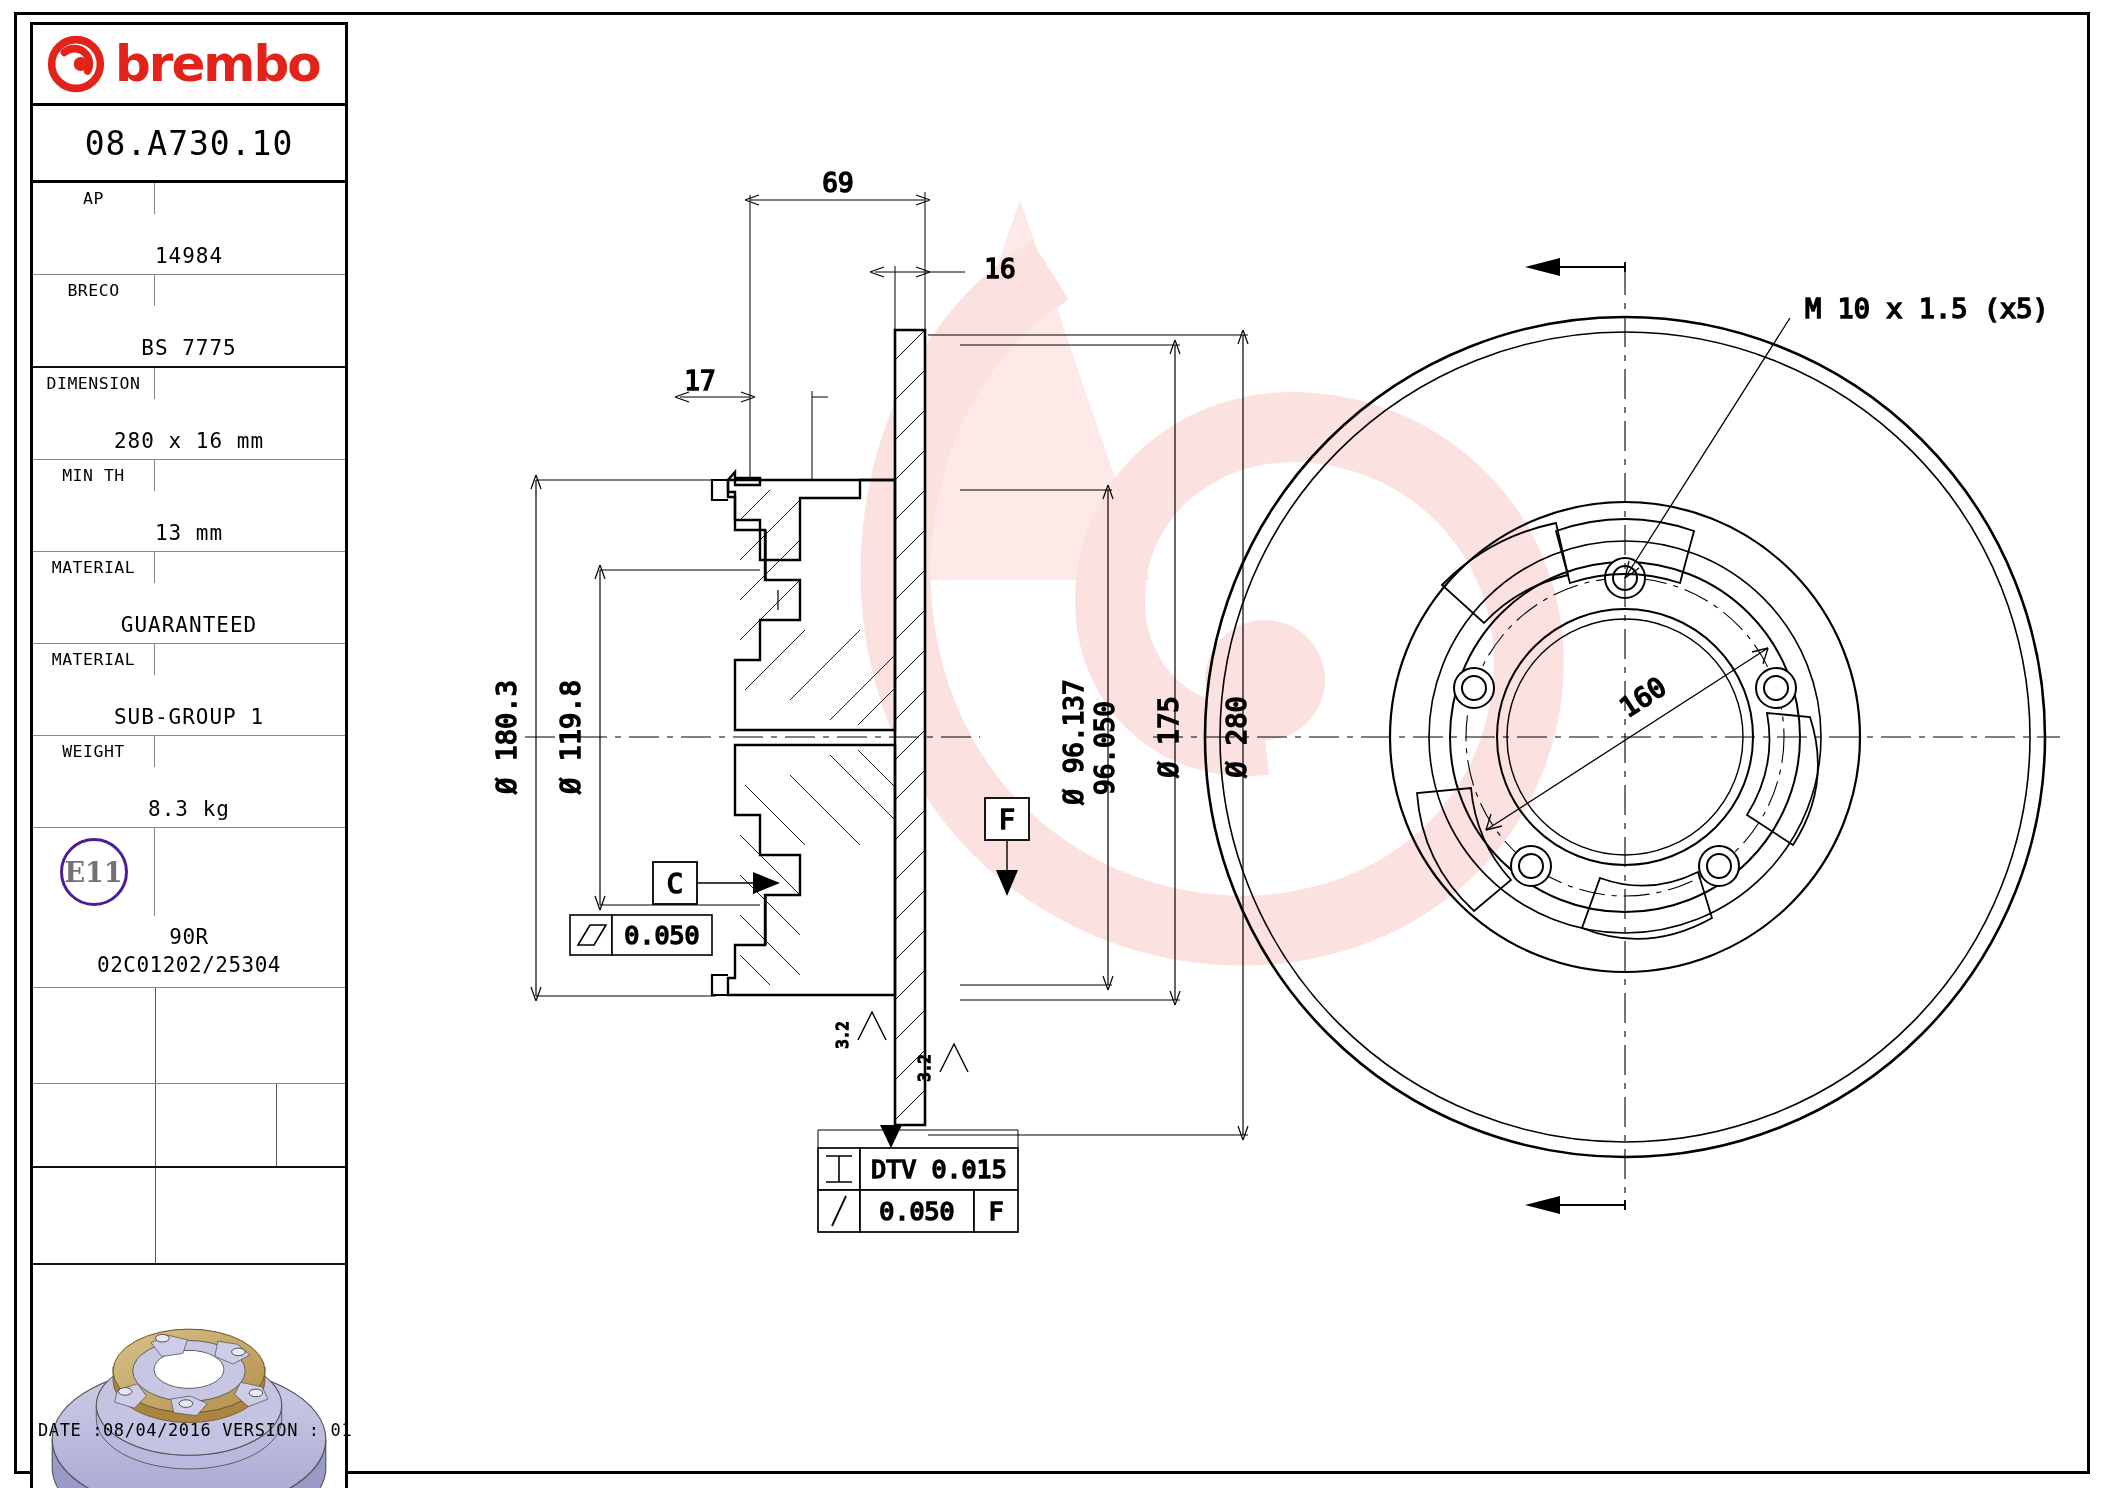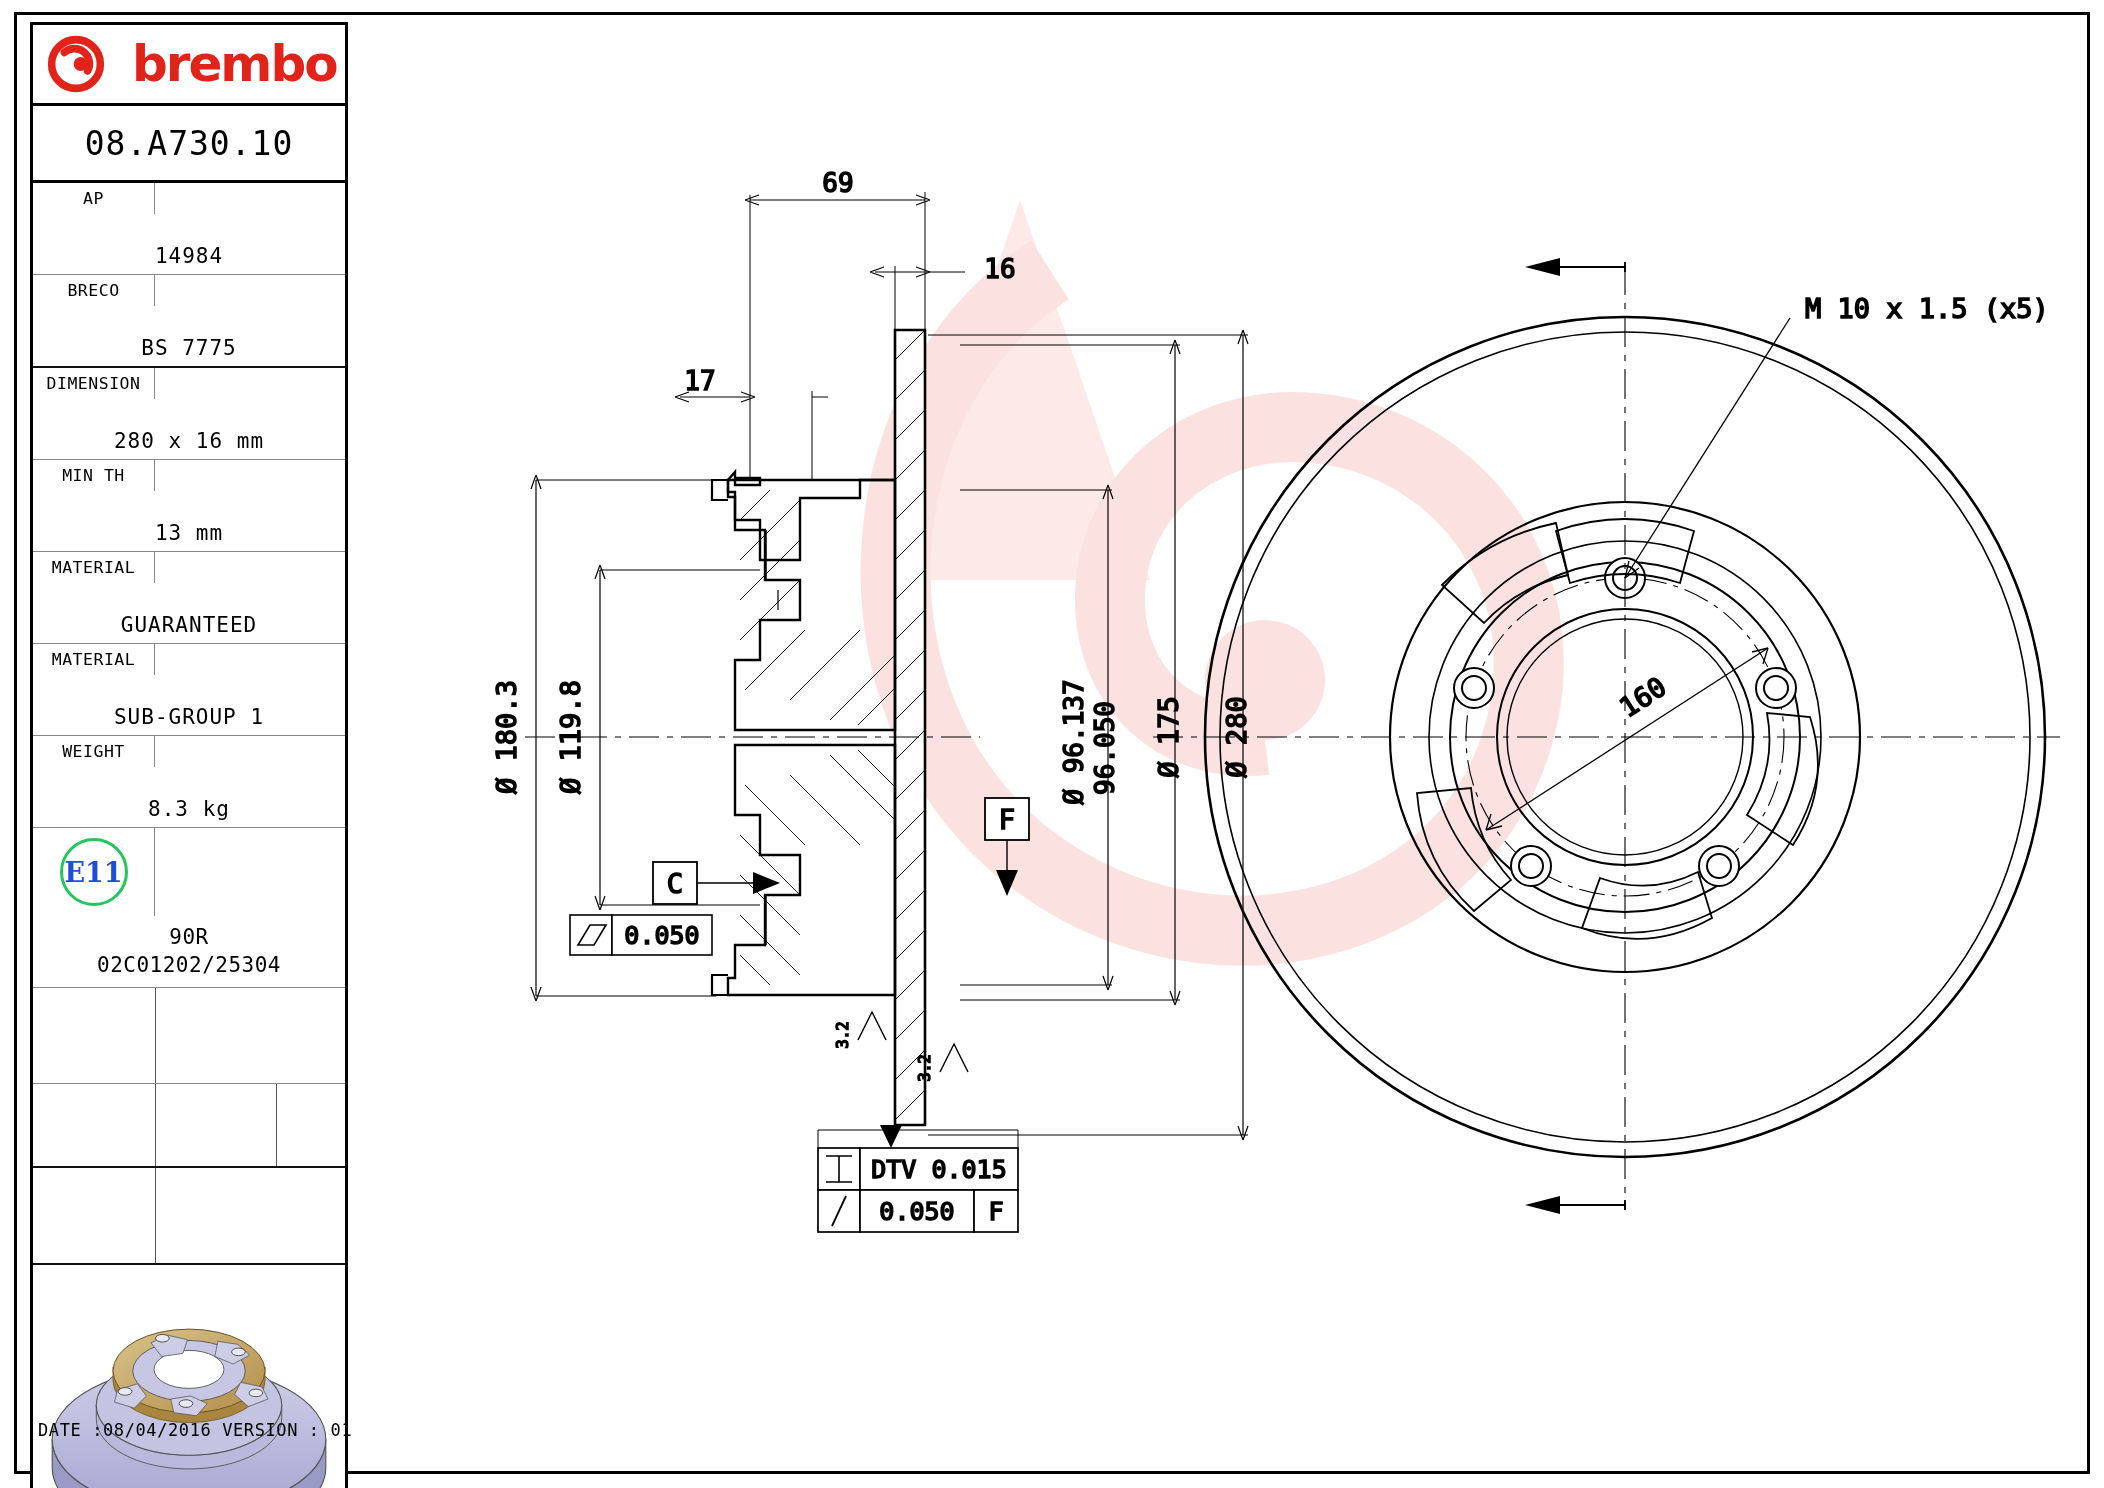--- a/index.html
+++ b/index.html
@@ -16,35 +16,35 @@
   .row{display:flex;border-bottom:2px solid #111;flex-direction:column;}
   .row:last-child{border-bottom:none;}
   .row.thin{border-bottom:1px solid #888;}
   .cl{width:122px;box-sizing:border-box;border-right:1px solid #888;display:flex;align-items:center;justify-content:center;
       font-size:16.5px;letter-spacing:.5px;color:#000;padding:6px 2px;}
   .cr{flex:1;display:flex;align-items:center;justify-content:center;font-size:21px;color:#000;padding:6px 2px;letter-spacing:1px;margin-top:24px;}
   .logo-row{height:78px;display:flex;align-items:center;padding-left:14px;border-bottom:3px solid #000;}
   .code-row{height:74px;display:flex;align-items:center;justify-content:center;border-bottom:3px solid #000;}
   .code-row span{font-size:33px;letter-spacing:1px;}
   .e11cell{width:122px;box-sizing:border-box;border-right:1px solid #888;display:flex;align-items:center;justify-content:center;padding:10px 0;}
-  .e11{width:62px;height:62px;border:3px solid #22c55e;border-radius:50%;display:flex;align-items:center;justify-content:center;
-       font-family:"DejaVu Serif","Liberation Serif",serif;font-weight:bold;font-size:27px;color:#1d4ed8;}
+  .e11{width:62px;height:62px;border:3px solid #4c1d95;border-radius:50%;display:flex;align-items:center;justify-content:center;
+       font-family:"DejaVu Serif","Liberation Serif",serif;font-weight:bold;font-size:27px;color:#737373;}
   .e11val{flex:1;text-align:center;font-size:21px;line-height:1.32;padding:8px 2px;letter-spacing:.5px;}
   .blank3{height:82px;display:flex;}
   .blank3 .c1{width:122px;border-right:1px solid #555;}
   .blank3 .c2{width:120px;border-right:1px solid #555;}
   .blank3 .c3{flex:1;}
   .blankbig{height:95px;display:flex;}
   .blankbig .c1{width:122px;border-right:1px solid #555;}
   .blankbig .c2{flex:1;}
   .imgcell{height:295px;display:flex;align-items:center;justify-content:center;padding:4px;}
   .imgcell svg{width:100%;height:100%;}
 
   
-  .bb{display:flex;align-items:center;gap:27px;justify-content:space-between;}
+  .bb{display:flex;align-items:center;gap:10px;justify-content:space-between;}
   .bb .mark{width:58px;height:58px;}
   .bb .word{font-family:"DejaVu Sans","Liberation Sans",sans-serif;font-weight:bold;font-size:50px;color:#e2231a;letter-spacing:-2px;line-height:1;}
 
   
   .dateline{position:absolute;left:38px;top:1420px;font-size:17px;letter-spacing:.6px;color:#000;}
 
   
   .draw{position:absolute;left:0;top:0;width:2104px;height:1488px;pointer-events:none;}
   text{font-family:"DejaVu Sans Mono","Liberation Mono",monospace;fill:#000;}
 </style>

